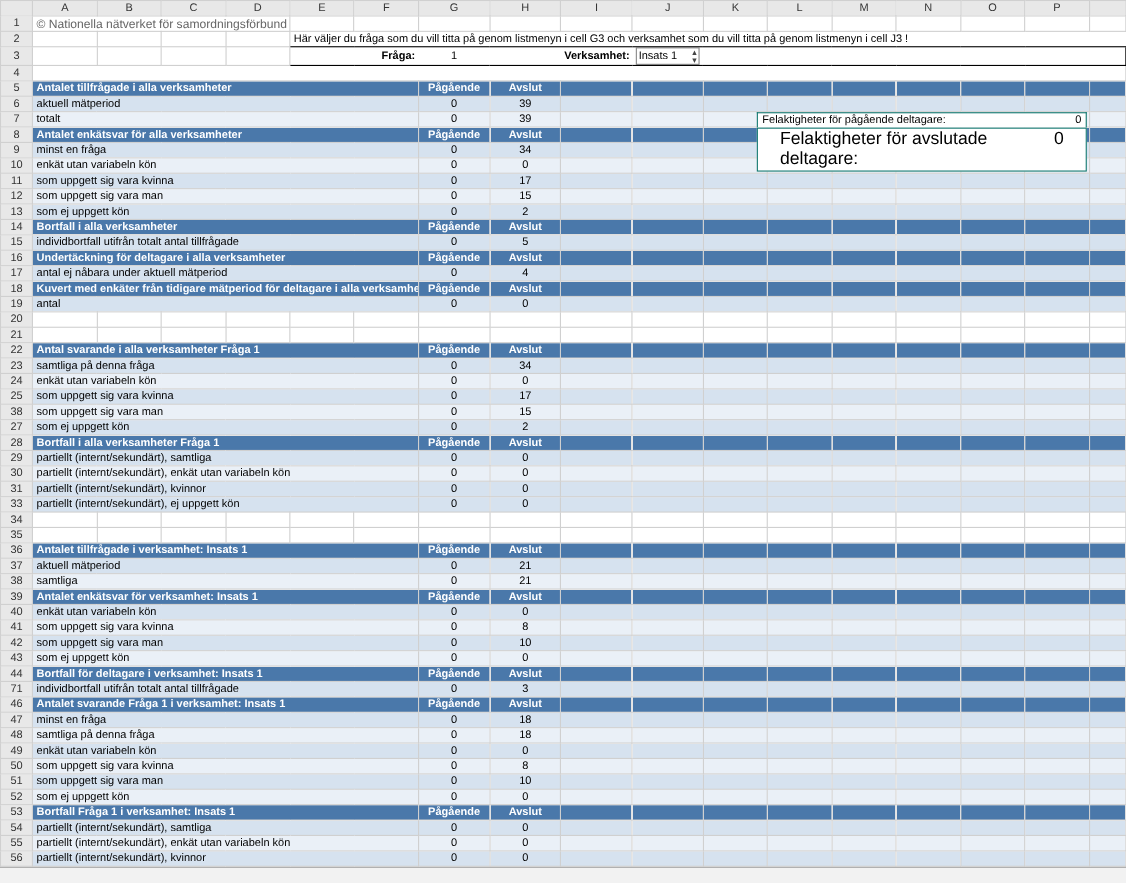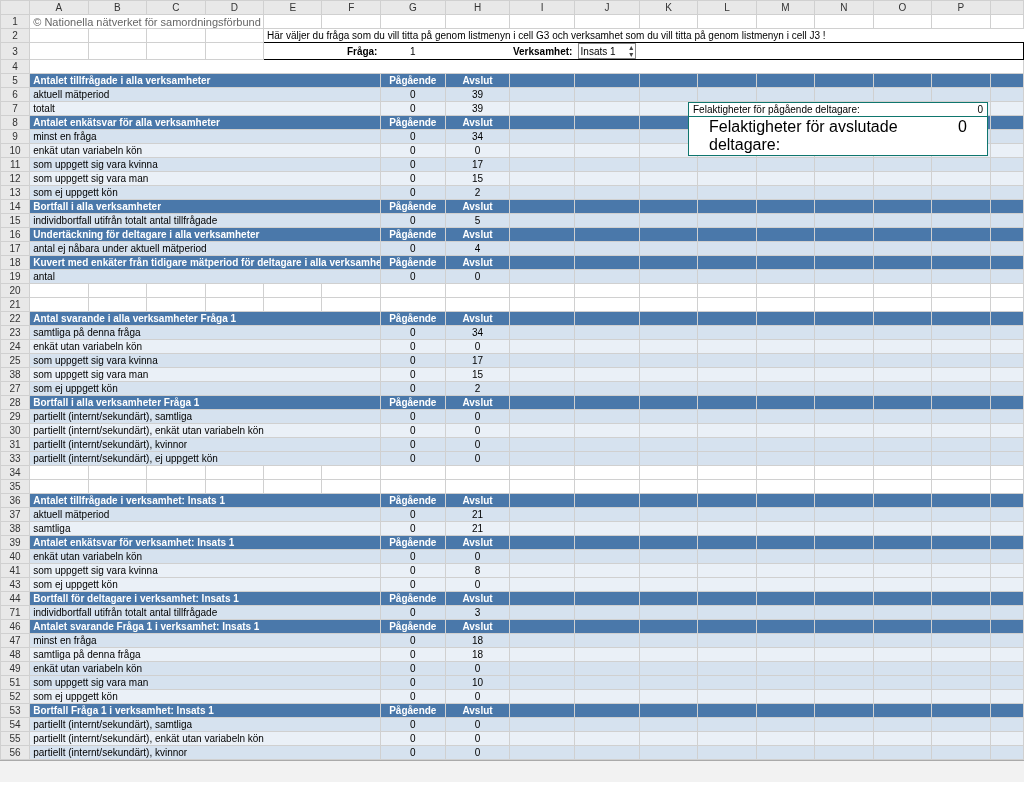--- a/index.html
+++ b/index.html
@@ -686,20 +686,35 @@
           <td></td>
           <td></td>
           <td></td>
           <td></td>
           <td></td>
           <td></td>
           <td></td>
           <td></td>
           <td></td>
         </tr>
+        <tr class="band-a">
+          <th class="rowhead">42</th>
+          <td colspan="6">som uppgett sig vara man</td>
+          <td class="num">0</td>
+          <td class="num">10</td>
+          <td></td>
+          <td></td>
+          <td></td>
+          <td></td>
+          <td></td>
+          <td></td>
+          <td></td>
+          <td></td>
+          <td></td>
+        </tr>
         <tr class="band-b">
           <th class="rowhead">43</th>
           <td colspan="6">som ej uppgett kön</td>
           <td class="num">0</td>
           <td class="num">0</td>
           <td></td>
           <td></td>
           <td></td>
           <td></td>
           <td></td>
@@ -781,20 +796,35 @@
           <td></td>
           <td></td>
           <td></td>
           <td></td>
         </tr>
         <tr class="band-a">
           <th class="rowhead">49</th>
           <td colspan="6">enkät utan variabeln kön</td>
           <td class="num">0</td>
           <td class="num">0</td>
+          <td></td>
+          <td></td>
+          <td></td>
+          <td></td>
+          <td></td>
+          <td></td>
+          <td></td>
+          <td></td>
+          <td></td>
+        </tr>
+        <tr class="band-b">
+          <th class="rowhead">50</th>
+          <td colspan="6">som uppgett sig vara kvinna</td>
+          <td class="num">0</td>
+          <td class="num">8</td>
           <td></td>
           <td></td>
           <td></td>
           <td></td>
           <td></td>
           <td></td>
           <td></td>
           <td></td>
           <td></td>
         </tr>

